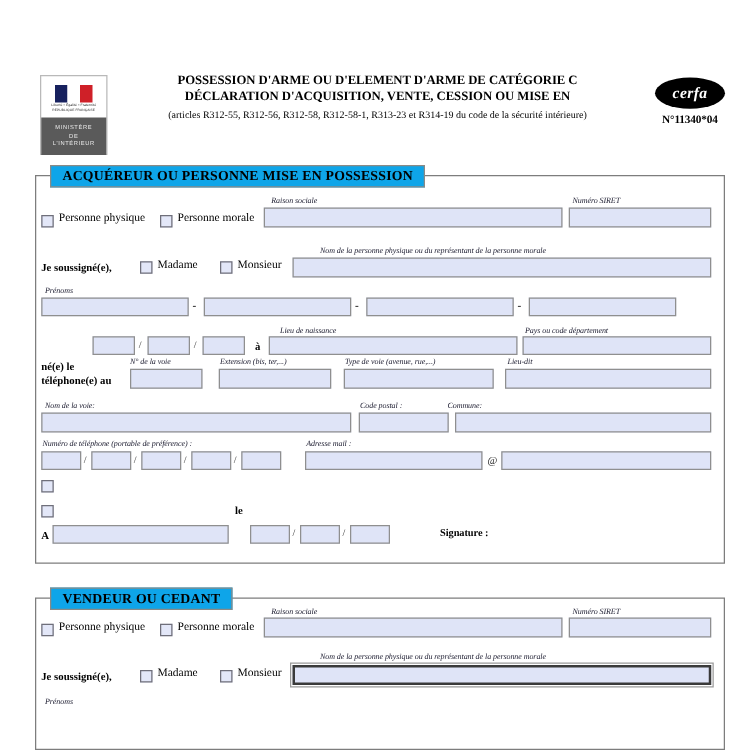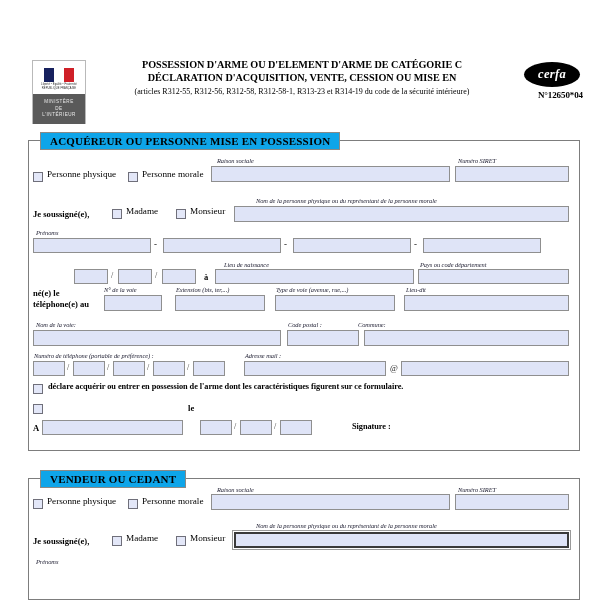--- a/index.html
+++ b/index.html
@@ -28,21 +28,21 @@
   .logo-rf .l1{font-size:2.7px;}
   .logo-min{background:#5a5a5a;color:#e9e9e9;height:30px;
     display:flex;flex-direction:column;align-items:center;justify-content:center;
     font-family:"Liberation Sans",sans-serif;font-size:4.6px;line-height:6.6px;
     letter-spacing:.5px;}
 
   .title-block{position:absolute;left:92px;top:0;width:420px;text-align:center;}
   .title-l{font-weight:bold;font-size:10.2px;line-height:13.4px;letter-spacing:-0.05px;}
   .title-sub{font-size:8px;line-height:11px;margin-top:1px;}
 
-  .cerfa-block{position:absolute;left:521px;top:4px;width:62px;text-align:right;}
+  .cerfa-block{position:absolute;left:521px;top:4px;width:62px;text-align:center;}
   .cerfa-oval{width:56px;height:25px;border-radius:50%;background:#000;
     margin:0 auto;display:flex;align-items:center;justify-content:center;}
   .cerfa-oval span{color:#fff;font-style:italic;font-weight:bold;font-size:12.5px;
     font-family:"Liberation Serif",serif;letter-spacing:.3px;}
   .cerfa-num{font-weight:bold;font-size:9px;margin-top:3px;letter-spacing:-0.1px;}
 
   
   .fs{position:absolute;border:1px solid #7d7d7d;box-sizing:border-box;background:#fff;}
   .legend{position:absolute;background:#0ea5e9;border:1px solid #8a8a86;
     font-weight:bold;font-size:11px;letter-spacing:.2px;
@@ -97,21 +97,21 @@
     <div class="title-block">
       <div class="title-l">POSSESSION D'ARME OU D'ELEMENT D'ARME DE CATÉGORIE C</div>
       <div class="title-l">DÉCLARATION D'ACQUISITION, VENTE, CESSION OU MISE EN</div>
       <div class="title-sub">(articles R312-55, R312-56, R312-58, R312-58-1, R313-23 et R314-19 du code de la sécurité intérieure)</div>
     </div>
 
     <div class="cerfa-block">
       <div class="cerfa-oval">
         <span>cerfa</span>
       </div>
-      <div class="cerfa-num">N°12650*04</div>
+      <div class="cerfa-num">N°11340*04</div>
     </div>
   </div>
 
   <div class="fs" style="left:28px;top:140px;width:552px;height:311px;"></div>
   <div class="legend" style="left:40px;top:132px;">ACQUÉREUR OU PERSONNE MISE EN POSSESSION</div>
 
   <div class="cb" style="left:33px;top:172px;"></div>
   <div class="tlbl" style="left:47px;top:169px;">Personne physique</div>
   <div class="cb" style="left:128px;top:172px;"></div>
   <div class="tlbl" style="left:142px;top:169px;">Personne morale</div>
@@ -179,21 +179,20 @@
   <div class="slash" style="left:147px;top:363px;">/</div>
   <div class="inp" style="left:153px;top:361px;width:32px;height:15px;"></div>
   <div class="slash" style="left:187px;top:363px;">/</div>
   <div class="inp" style="left:193px;top:361px;width:32px;height:15px;"></div>
 
   <div class="inp" style="left:244px;top:361px;width:142px;height:15px;"></div>
   <div class="at" style="left:390px;top:363px;">@</div>
   <div class="inp" style="left:401px;top:361px;width:168px;height:15px;"></div>
 
   <div class="cb" style="left:33px;top:384px;"></div>
-  <div class="decl" style="left:48px;top:382px;">déclare acquérir ou entrer en possession de l'arme dont les caractéristiques figurent sur ce formulaire.</div>
 
   <div class="cb" style="left:33px;top:404px;"></div>
 
   <div class="blbl" style="left:33px;top:423px;">A</div>
   <div class="inp" style="left:42px;top:420px;width:141px;height:15px;"></div>
   <div class="blbl" style="left:188px;top:403px;">le</div>
   <div class="inp" style="left:200px;top:420px;width:32px;height:15px;"></div>
   <div class="slash" style="left:234px;top:422px;">/</div>
   <div class="inp" style="left:240px;top:420px;width:32px;height:15px;"></div>
   <div class="slash" style="left:274px;top:422px;">/</div>

